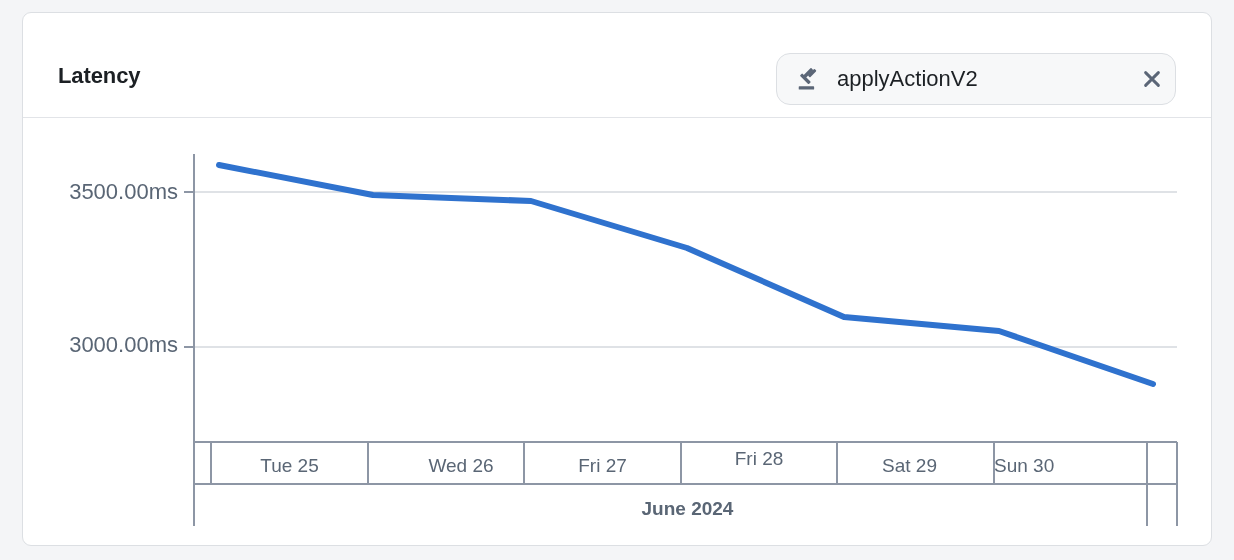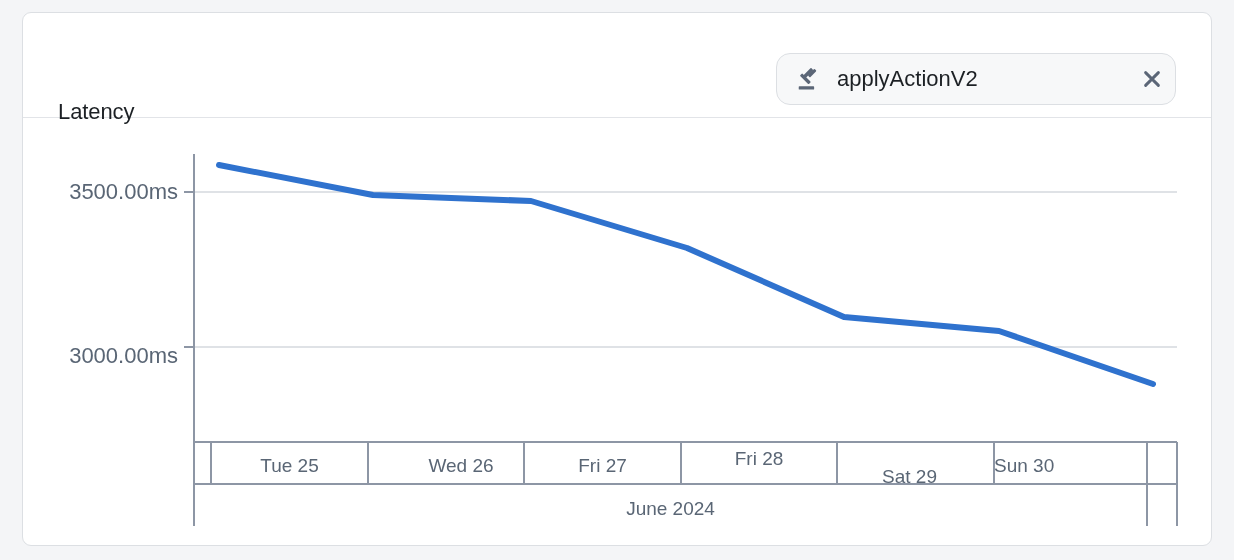--- a/index.html
+++ b/index.html
@@ -32,25 +32,24 @@
     position: relative;
     height: 105px;
     border-bottom: 1px solid #e2e4e8;
     box-sizing: border-box;
   }
   .chart-title {
     position: absolute;
     left: 35px;
     top: 50px;
     font-size: 22px;
-    font-weight: normal;
+    font-weight: bold;
     color: #1c2024;
     letter-spacing: -0.1px;
     white-space: nowrap;
-    margin-top: 36px;
   }
 
   
   .percentile-group {
     position: absolute;
     left: 420px;
     top: 41px;
     height: 50px;
     background: #f5f6f8;
     border-radius: 6px;
@@ -183,21 +182,21 @@
           <path d="M5.6 5.6 L18.4 18.4 M18.4 5.6 L5.6 18.4" stroke="#5b6677" stroke-width="2.9" stroke-linecap="round"></path>
         </svg>
       </div>
     </div>
   </div>
 
   <div class="card-body">
 
     <div class="ylabels">
       <div class="ytick-label" style="top:74px;">3500.00ms</div>
-      <div class="ytick-label" style="top:238px;">3000.00ms</div>
+      <div class="ytick-label" style="top:227px;">3000.00ms</div>
     </div>
 
     <svg class="plot" viewBox="0 0 1188 428">
 
       <line x1="171" y1="74" x2="1154" y2="74" stroke="#dfe2e6" stroke-width="2"></line>
       <line x1="171" y1="229" x2="1154" y2="229" stroke="#dfe2e6" stroke-width="2"></line>
 
       <line x1="171" y1="36" x2="171" y2="378" stroke="#8d96a5" stroke-width="2"></line>
       <line x1="161" y1="74" x2="171" y2="74" stroke="#8d96a5" stroke-width="2"></line>
       <line x1="161" y1="229" x2="171" y2="229" stroke="#8d96a5" stroke-width="2"></line>
@@ -217,19 +216,19 @@
       </g>
 
       <polyline points="196,47 350,77 508,83 664,130 821,199 976,213 1130,266" fill="none" stroke="#2f72ce" stroke-width="6" stroke-linejoin="round" stroke-linecap="round"></polyline>
     </svg>
 
     <div>
       <div class="xband-label" style="position:absolute; left:188px; top:337px; width:157px; text-align:center;">Tue 25</div>
       <div class="xband-label" style="position:absolute; left:345px; top:337px; width:186px; text-align:center;">Wed 26</div>
       <div class="xband-label" style="position:absolute; left:501px; top:337px; width:157px; text-align:center;">Fri 27</div>
       <div class="xband-label" style="position:absolute; left:658px; top:330px; width:156px; text-align:center;">Fri 28</div>
-      <div class="xband-label" style="position:absolute; left:814px; top:337px; width:145px; text-align:center;margin-top:11px;">Sat 29</div>
+      <div class="xband-label" style="position:absolute; left:814px; top:337px; width:145px; text-align:center;">Sat 29</div>
       <div class="xband-label" style="position:absolute; left:971px; top:337px; width:153px; text-align:left;">Sun 30</div>
     </div>
 
-    <div class="month-label" style="left:171px; top:380px; width:953px; text-align:center;">June 2024</div>
+    <div class="month-label" style="left:188px; top:380px; width:953px; text-align:center;font-weight:bold;">June 2024</div>
   </div>
 </div>
 
 </body></html>

